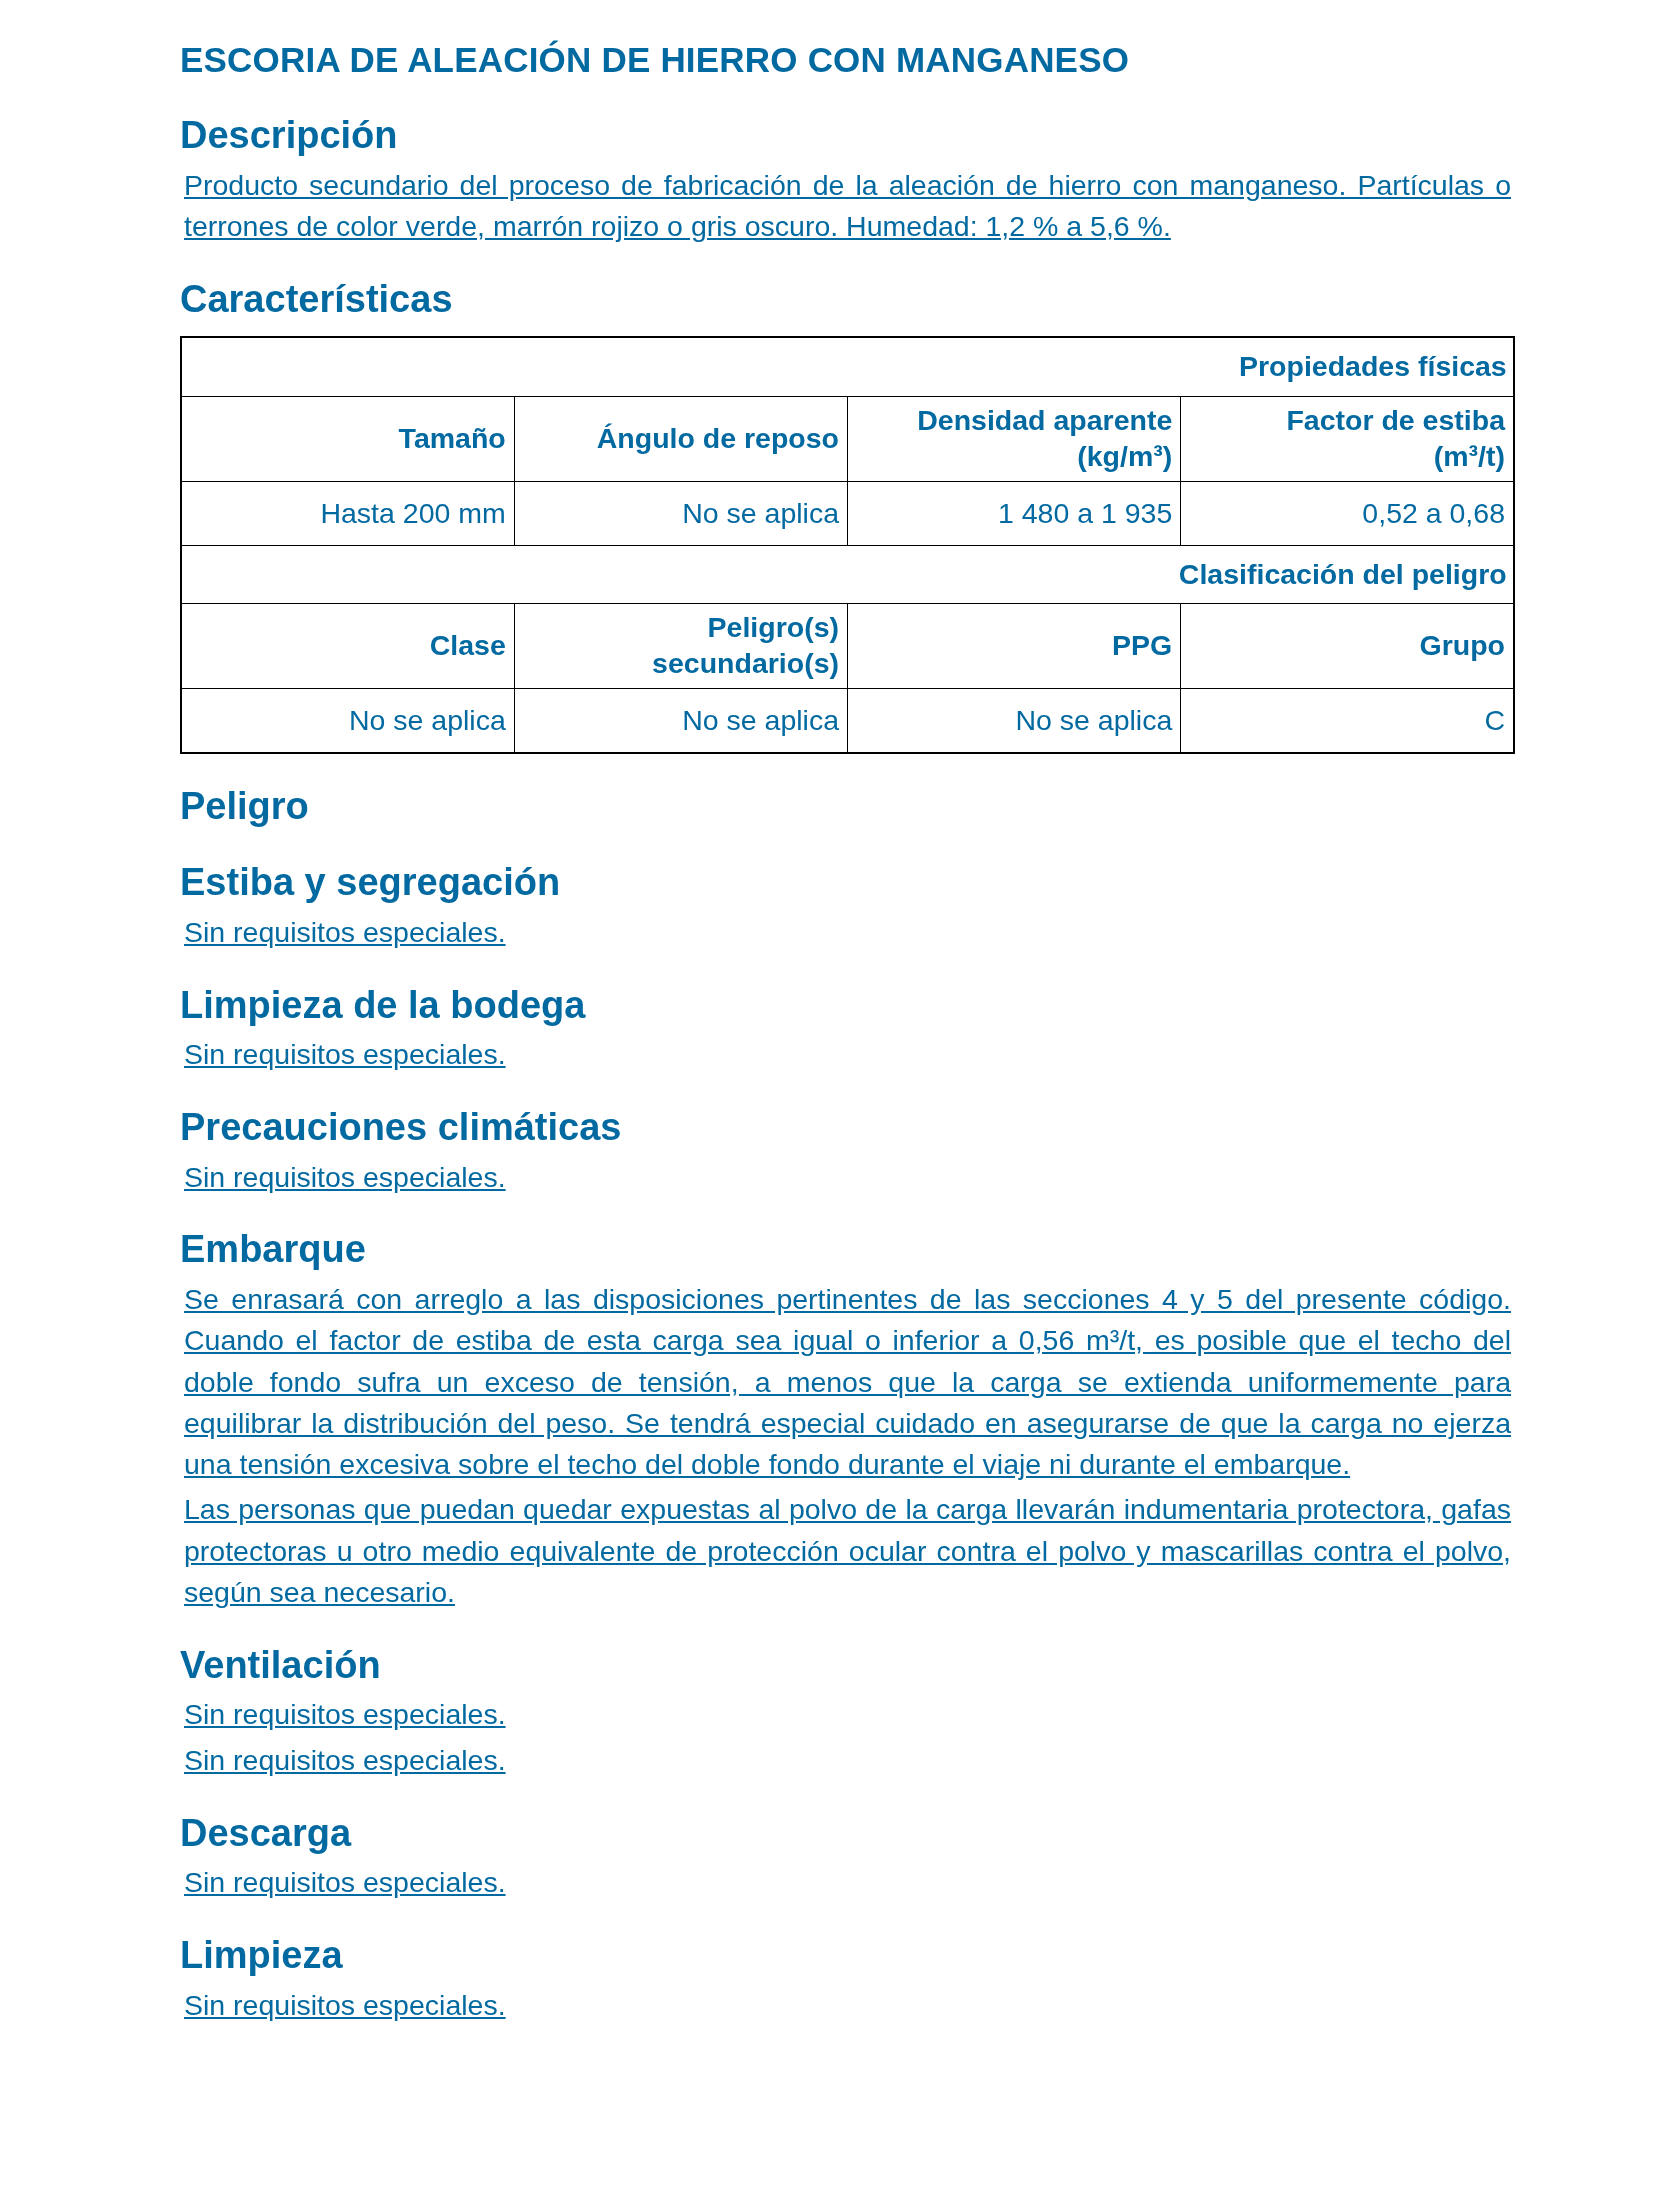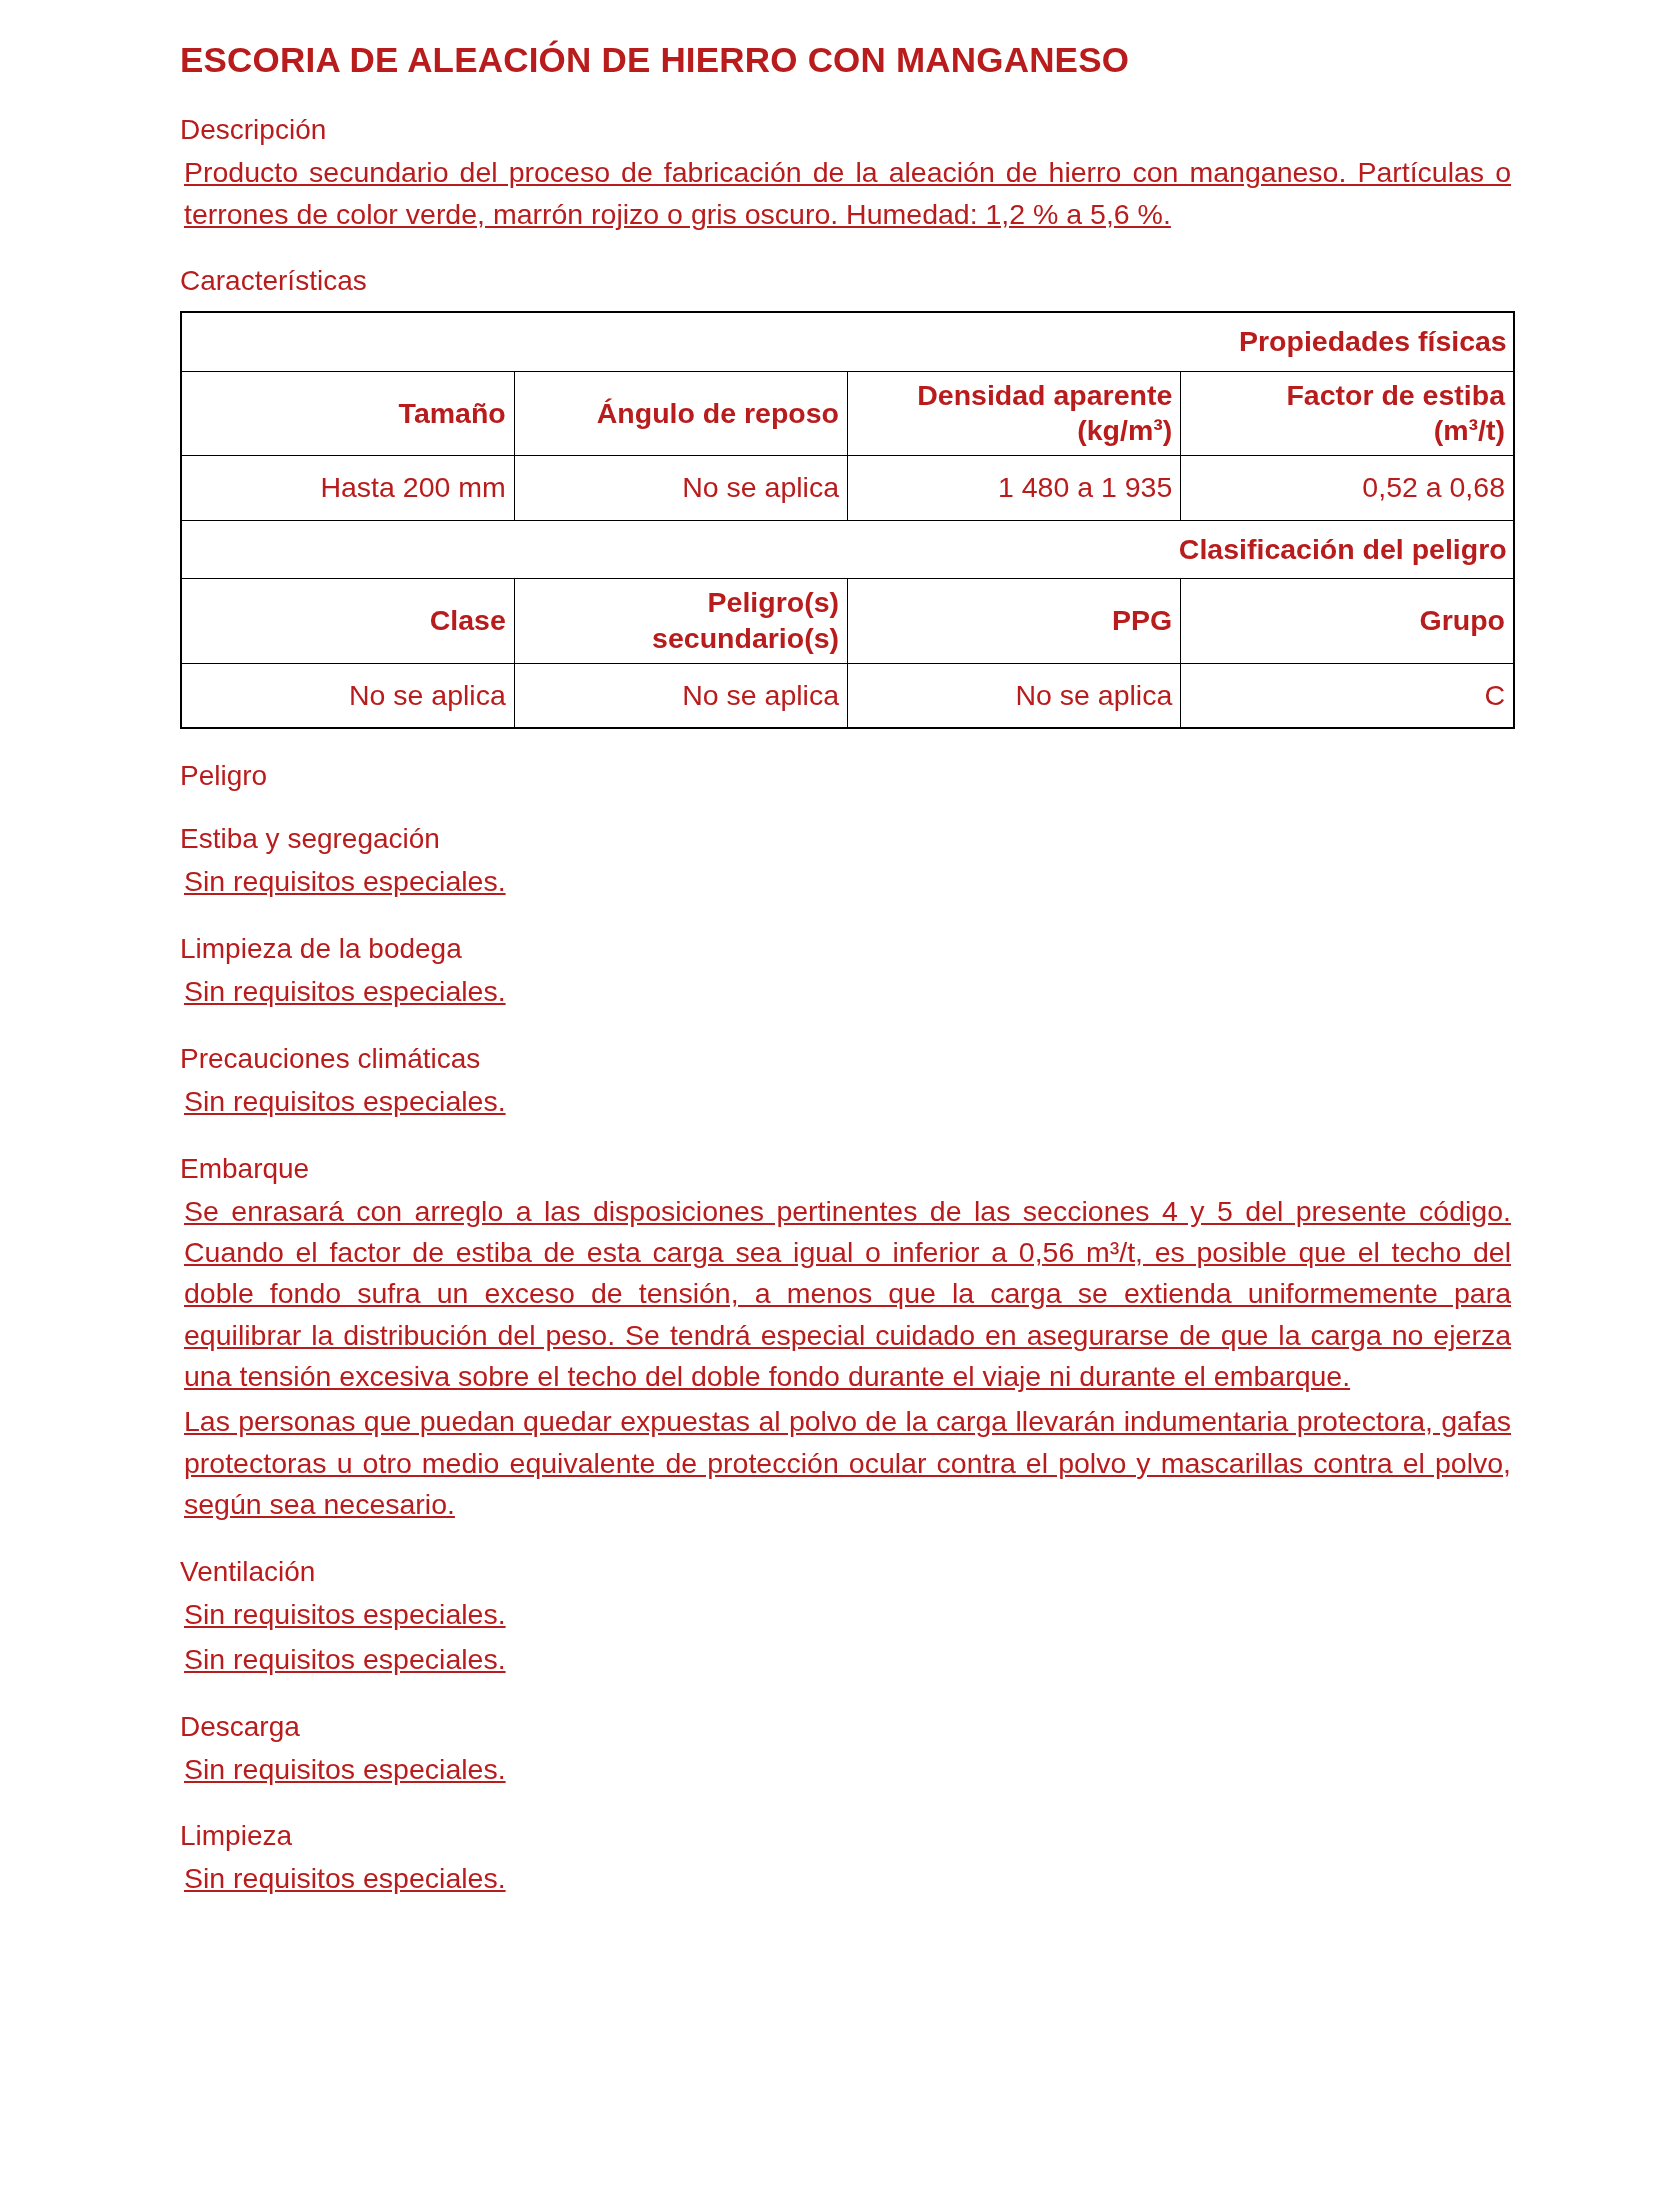--- a/index.html
+++ b/index.html
@@ -8,33 +8,33 @@
     padding: 0;
     background: #ffffff;
   }
   .page {
     width: 1673px;
     min-height: 2194px;
     padding: 40px 158px 70px 180px;
     font-family: "Liberation Sans", sans-serif;
     font-size: 28.5px;
     line-height: 1.45;
-    color: #b91c1c;
+    color: #0369a1;
     background: #ffffff;
   }
   .doc-title {
     font-size: 35px;
     font-weight: bold;
     line-height: 1.15;
     margin: 0 0 32px 0;
     letter-spacing: 0.2px;
   }
   h2.sec-heading {
-    font-size: 28px;
-    font-weight: normal;
+    font-size: 38px;
+    font-weight: bold;
     line-height: 1.26;
     margin: 28.5px 0 4.7px 0;
   }
   p.body-text {
     margin: 4px;
     text-align: justify;
     text-decoration: underline;
   }
   .char-table {
     width: 100%;

